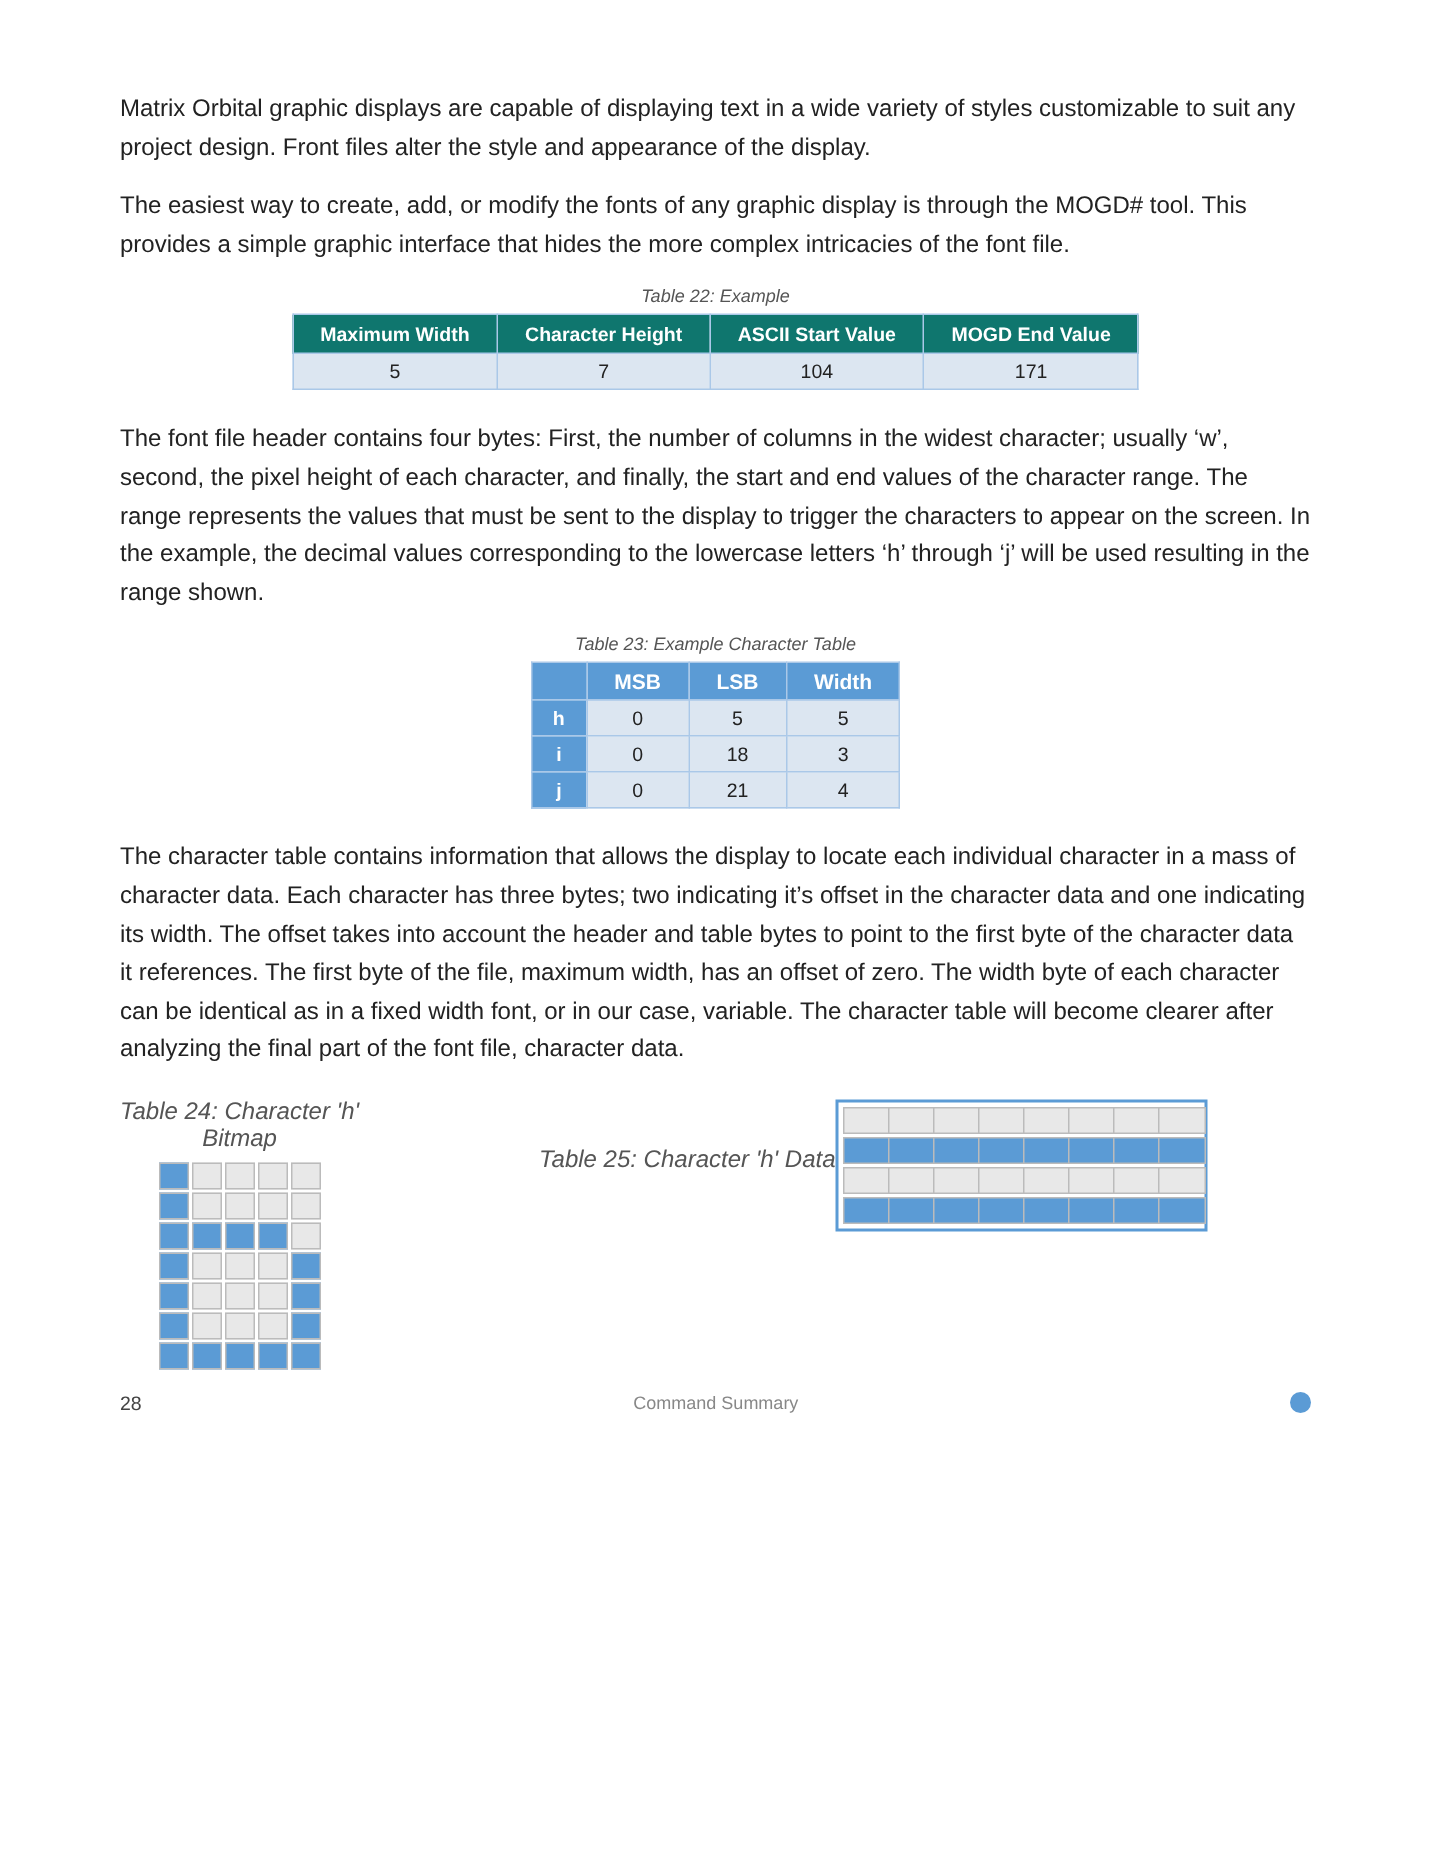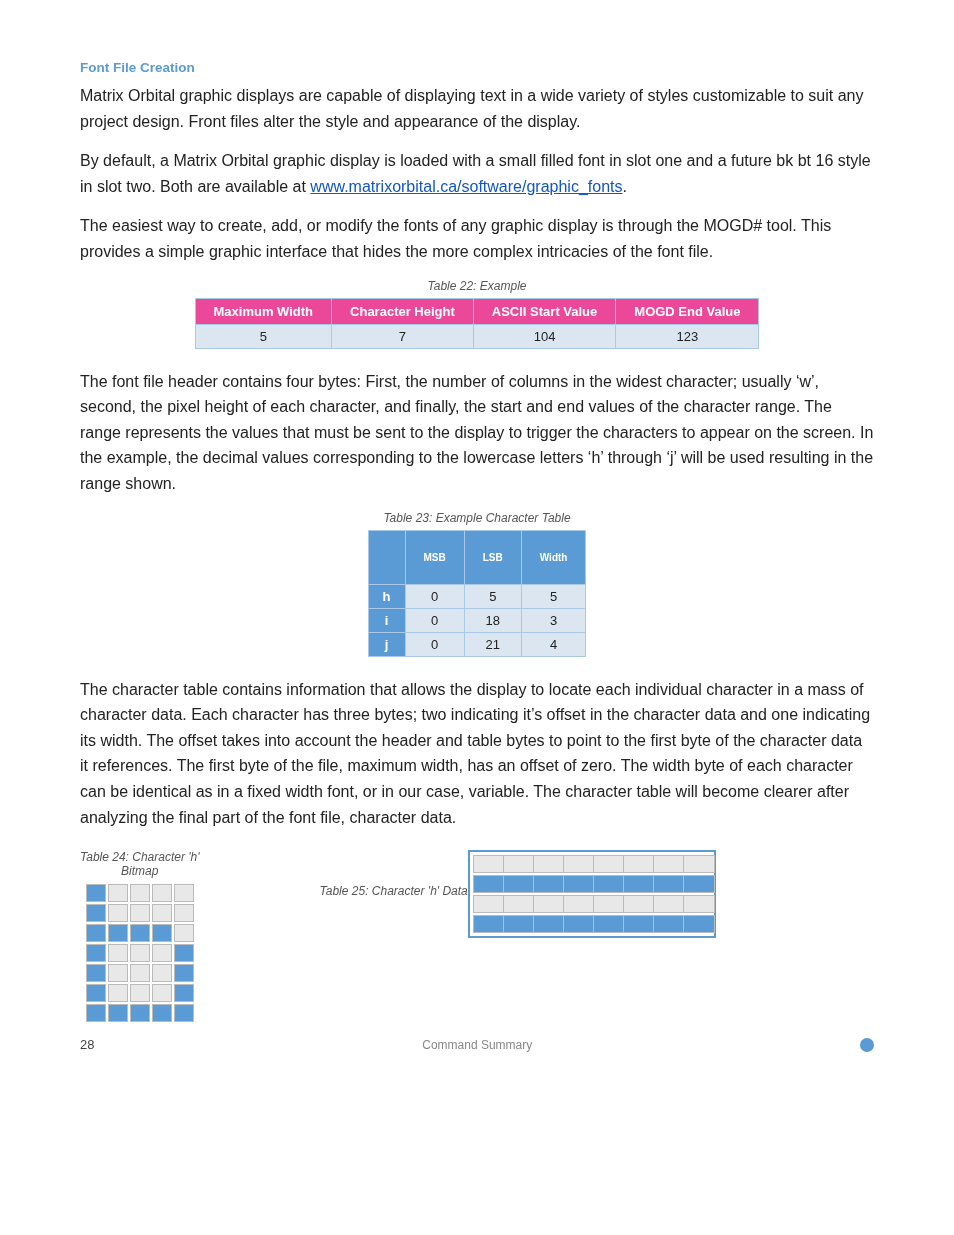--- a/index.html
+++ b/index.html
@@ -42,42 +42,42 @@
       display: flex;
       flex-direction: column;
       align-items: center;
       margin-bottom: 20px;
     }
     table {
       border-collapse: collapse;
       font-size: 13px;
     }
     .table-main thead tr th {
-      background: #ec4899;
+      background: #0f766e;
       color: #fff;
       padding: 5px 18px;
       border: 1px solid #aac8e8;
       font-weight: bold;
       font-size: 13px;
       text-align: center;
     }
     .table-main tbody tr td {
       background: #dce6f1;
       padding: 4px 18px;
       border: 1px solid #aac8e8;
       text-align: center;
       font-size: 13px;
     }
     .table-char thead tr th {
       background: #5b9bd5;
       color: #fff;
-      padding: 21px 18px;
+      padding: 4px 18px;
       border: 1px solid #aac8e8;
       font-weight: bold;
-      font-size: 10px;
+      font-size: 14px;
       text-align: center;
     }
     .table-char tbody tr td {
       background: #dce6f1;
       padding: 4px 16px;
       border: 1px solid #aac8e8;
       text-align: center;
       font-size: 13px;
     }
     .table-char tbody tr td.row-label {
@@ -97,21 +97,21 @@
       display: flex;
       flex-direction: column;
       align-items: center;
     }
     .bitmap-right {
       display: flex;
       flex-direction: row;
       align-items: center;
     }
     .bitmap-table-caption {
-      font-size: 12px;
+      font-size: 16px;
       color: #555;
       font-style: italic;
       text-align: center;
       margin-bottom: 6px;
     }
     .bitmap-grid {
       display: grid;
       gap: 2px;
     }
     .bitmap-cell {
@@ -160,29 +160,25 @@
       height: 14px;
       background: #5b9bd5;
       border-radius: 50%;
     }
   </style>
 </head>
 <body>
 
 <div class="page">
 
-  <div class="section-title">Font File Creation</div>
 
   <p class="body-text">
     <span>Matrix Orbital graphic displays are capable of displaying text in a wide variety of styles customizable to suit any project design.  Front files alter the style and appearance of the display.</span>
   </p>
 
-  <p class="body-text">
-    <span>By default, a Matrix Orbital graphic display is loaded with a small filled font in slot one and a future bk bt 16 style in slot two.  Both are available at </span><a class="link">www.matrixorbital.ca/software/graphic_fonts</a><span>.</span>
-  </p>
 
   <p class="body-text">
     <span>The easiest way to create, add, or modify the fonts of any graphic display is through the MOGD# tool.  This provides a simple graphic interface that hides the more complex intricacies of the font file.</span>
   </p>
 
   <div class="table-wrapper">
     <div class="table-caption">Table 22: Example</div>
     <table class="table-main">
       <thead>
         <tr>
@@ -190,21 +186,21 @@
           <th>Character Height</th>
           <th>ASCII Start Value</th>
           <th>MOGD End Value</th>
         </tr>
       </thead>
       <tbody>
         <tr>
           <td>5</td>
           <td>7</td>
           <td>104</td>
-          <td>123</td>
+          <td>171</td>
         </tr>
       </tbody>
     </table>
   </div>
 
   <p class="body-text" style="margin-top:16px;">
     <span>The font file header contains four bytes:  First, the number of columns in the widest character; usually ‘w’, second, the pixel height of each character, and finally, the start and end values of the character range.  The range represents the values that must be sent to the display to trigger the characters to appear on the screen.  In the example, the decimal values corresponding to the lowercase letters ‘h’ through ‘j’ will be used resulting in the range shown.</span>
   </p>
 
   <div class="table-wrapper">

